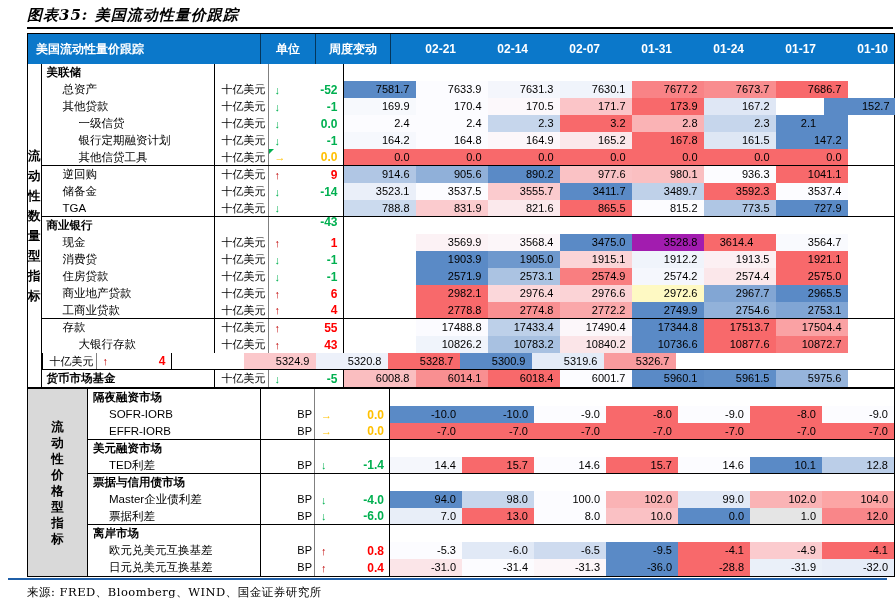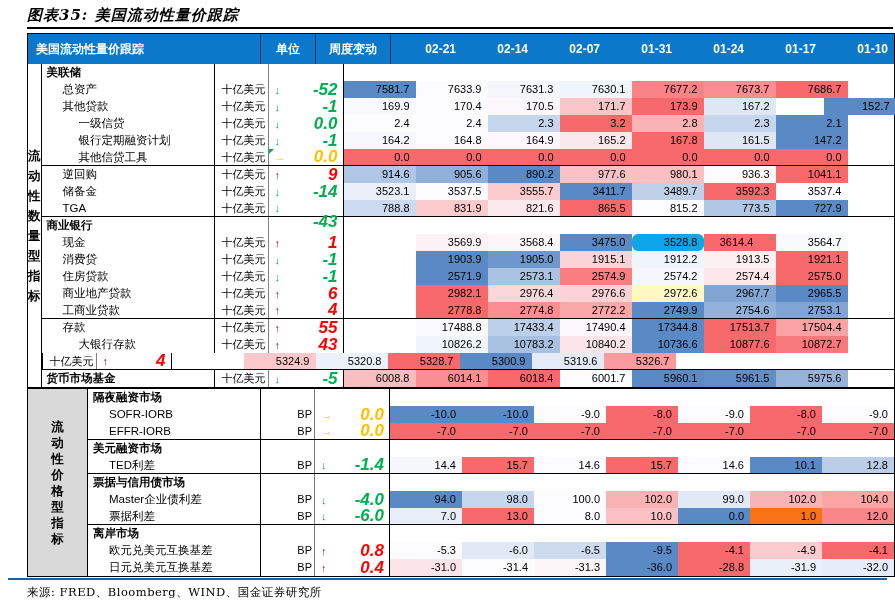--- a/index.html
+++ b/index.html
@@ -30,21 +30,21 @@
   .cell-name { width: 172px; white-space: nowrap; overflow: hidden; font-size: 11.5px;
     line-height: 16px; color: #000; }
   .cell-name.lv0 { padding-left: 5px; font-weight: bold; }
   .cell-name.lv1 { padding-left: 21px; }
   .cell-name.lv2 { padding-left: 37px; }
   .cell-unit { width: 55px; border-left: 1px solid #000; border-right: 1px solid #808080;
     text-align: right; padding-right: 2px; font-size: 11px; line-height: 16px; }
   .cell-chg { width: 75px; border-right: 1px solid #000; display: flex; justify-content: space-between;
     align-items: center; padding: 0 5px 0 6px; position: relative; }
   .cell-chg .arrow { font-weight: bold; font-size: 11px; line-height: 16px; }
-  .cell-chg .chgval { font-weight: bold; font-style: italic; font-size: 17px; line-height: 16px; }
+  .cell-chg .chgval { font-weight: bold; font-size: 12px; line-height: 16px; }
   .corner { position: absolute; left: 0; top: 0; width: 0; height: 0;
     border-left: 5px solid #00B050; border-bottom: 5px solid transparent; }
   .cell-data { width: 72px; text-align: right; padding-right: 6px; font-size: 11px;
     line-height: 16.5px; color: #000; }
   .src-rule { position: absolute; left: 8px; right: 8px; top: 578px; height: 2px; background: #1F5FA8; }
   .source { position: absolute; left: 27px; top: 585px; font-size: 11.5px; color: #000;
     font-family: "DejaVu Serif", serif; letter-spacing: 0.5px; }
 </style>
 </head>
 <body>
@@ -128,21 +128,21 @@
               <div class="cell-chg">
                 <span class="arrow" style="color: rgb(0, 176, 80);">↓</span>
                 <span class="chgval" style="color: rgb(0, 176, 80);">0.0</span>
               </div>
               <div class="cell-data" style="background: rgb(252, 252, 255);">2.4</div>
               <div class="cell-data" style="background: rgb(252, 252, 255);">2.4</div>
               <div class="cell-data" style="background: rgb(198, 214, 236);">2.3</div>
               <div class="cell-data" style="background: rgb(248, 105, 107);">3.2</div>
               <div class="cell-data" style="background: rgb(250, 179, 181);">2.8</div>
               <div class="cell-data" style="background: rgb(198, 214, 236);">2.3</div>
-              <div class="cell-data" style="background: rgb(90, 138, 198);">2.1</div>
+              <div class="cell-data" style="background: rgb(90, 138, 198); text-align: center;">2.1</div>
             </div>
             <div class="row">
               <div class="cell-name lv2">银行定期融资计划</div>
               <div class="cell-unit">十亿美元</div>
               <div class="cell-chg">
                 <span class="arrow" style="color: rgb(0, 176, 80);">↓</span>
                 <span class="chgval" style="color: rgb(0, 176, 80);">-1</span>
               </div>
               <div class="cell-data" style="background: rgb(246, 248, 253);">164.2</div>
               <div class="cell-data" style="background: rgb(252, 252, 255);">164.8</div>
@@ -229,21 +229,21 @@
               <div class="cell-name lv1">现金</div>
               <div class="cell-unit">十亿美元</div>
               <div class="cell-chg">
                 <span class="arrow" style="color: rgb(192, 0, 0);">↑</span>
                 <span class="chgval" style="color: rgb(255, 0, 0);">1</span>
               </div>
               <div class="cell-data"></div>
               <div class="cell-data" style="background: rgb(252, 242, 245);">3569.9</div>
               <div class="cell-data" style="background: rgb(252, 246, 249);">3568.4</div>
               <div class="cell-data" style="background: rgb(90, 138, 198);">3475.0</div>
-              <div class="cell-data" style="background: #0ea5e9; border-radius: 6px;">3528.8</div>
+              <div class="cell-data" style="background: #a21caf;">3528.8</div>
               <div class="cell-data" style="background: rgb(248, 105, 107); text-align: center;">3614.4</div>
               <div class="cell-data" style="background: rgb(249, 250, 254);">3564.7</div>
             </div>
             <div class="row">
               <div class="cell-name lv1">消费贷</div>
               <div class="cell-unit">十亿美元</div>
               <div class="cell-chg">
                 <span class="arrow" style="color: rgb(0, 176, 80);">↓</span>
                 <span class="chgval" style="color: rgb(0, 176, 80);">-1</span>
               </div>
@@ -474,21 +474,21 @@
               <div class="cell-unit">BP</div>
               <div class="cell-chg">
                 <span class="arrow" style="color: rgb(0, 176, 80);">↓</span>
                 <span class="chgval" style="color: rgb(0, 176, 80);">-6.0</span>
               </div>
               <div class="cell-data" style="background: rgb(232, 238, 248);">7.0</div>
               <div class="cell-data" style="background: rgb(248, 105, 107);">13.0</div>
               <div class="cell-data" style="background: rgb(252, 252, 255);">8.0</div>
               <div class="cell-data" style="background: rgb(250, 193, 196);">10.0</div>
               <div class="cell-data" style="background: rgb(90, 138, 198);">0.0</div>
-              <div class="cell-data" style="background: #f97316;">1.0</div>
+              <div class="cell-data" style="background: #e5e5e5;">1.0</div>
               <div class="cell-data" style="background: rgb(249, 134, 137);">12.0</div>
             </div>
             <div class="row">
               <div class="cell-name lv0">离岸市场</div>
               <div class="cell-unit"></div>
               <div class="cell-chg"></div>
               <div class="cell-data"></div>
               <div class="cell-data"></div>
               <div class="cell-data"></div>
               <div class="cell-data"></div>

